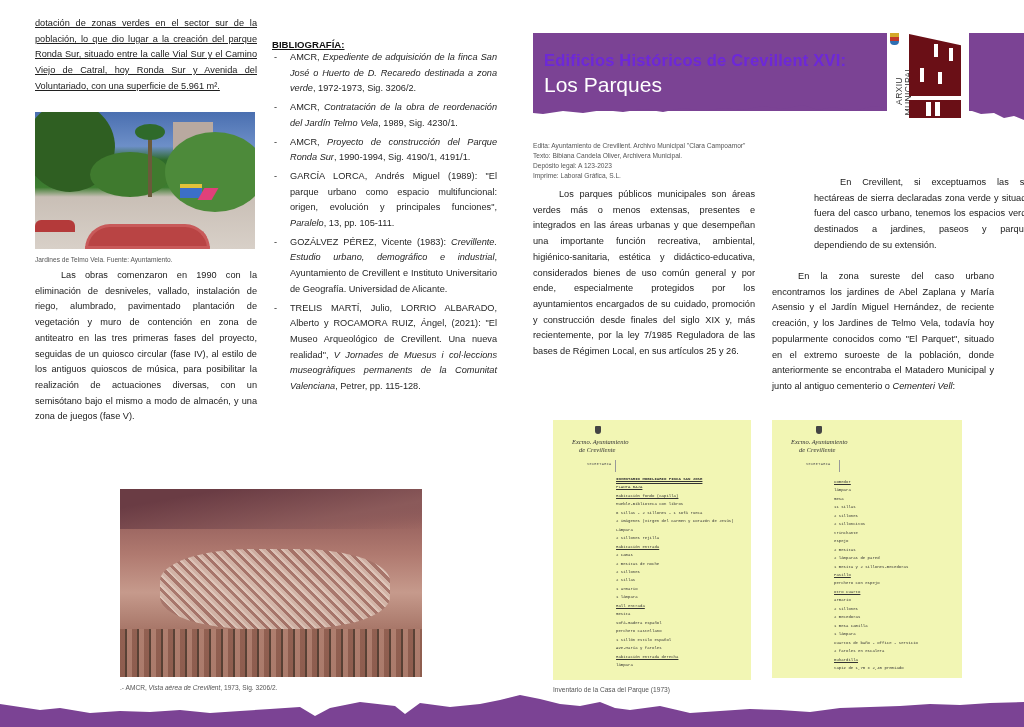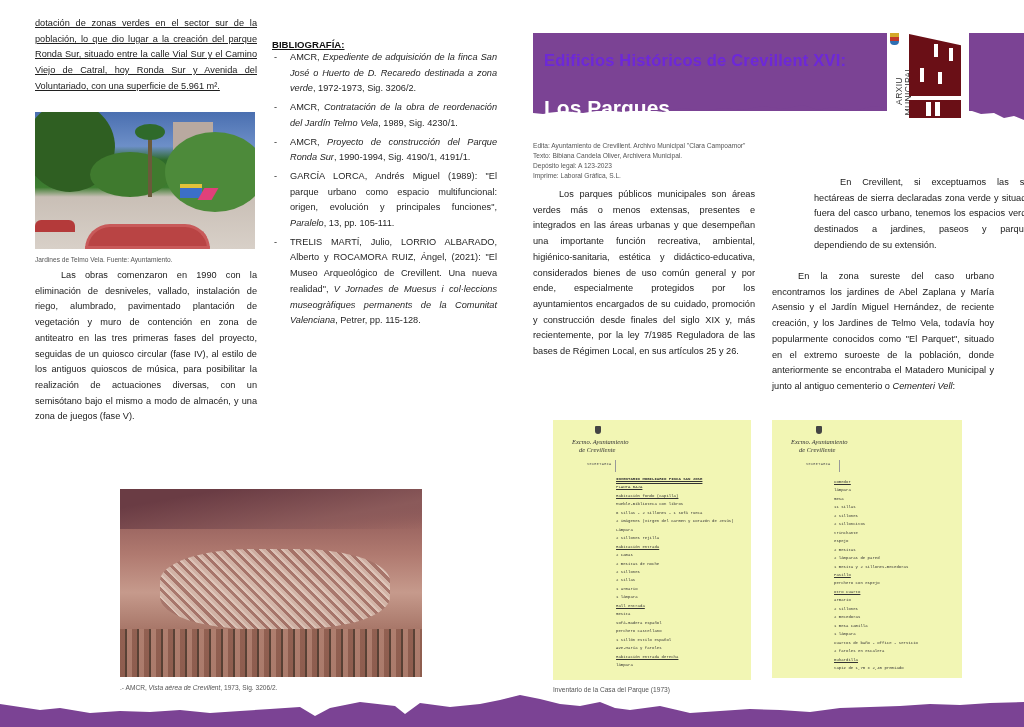--- a/index.html
+++ b/index.html
@@ -36,21 +36,21 @@
   .photo-aerial .town { left:40px; top:60px; width:230px; height:80px; border-radius:40%;
     background: repeating-linear-gradient(45deg, #d7bdb0 0 3px, #a27066 3px 6px, #e6d2c6 6px 8px); opacity:.8; }
   .photo-aerial .fields { left:0; top:140px; width:302px; height:48px;
     background: repeating-linear-gradient(90deg, #8e5d4e 0 5px, #4d3a2e 5px 7px, #b08070 7px 12px); opacity:.85; }
 
   
   .banner { left:533px; top:33px; width:354px; height:78px; background:#7b4394; }
   .banner-edge { left:533px; top:96px; width:354px; height:30px; }
   .banner-right { left:969px; top:33px; width:55px; height:78px; background:#7b4394; }
   .banner-title1 { left:544px; top:51px; font-size:16.5px; font-weight:bold; color:#6d28d9; letter-spacing:0.2px; }
-  .banner-title2 { left:544px; top:73px; font-size:21px; font-weight:bold; color:#fff;margin-top:23px; }
+  .banner-title2 { left:544px; top:73px; font-size:21px; font-weight:normal; color:#fff; }
 
   
   .logo { left:890px; top:30px; width:76px; height:86px; }
   .logo .crest { left:0; top:3px; width:9px; height:12px; background:linear-gradient(180deg,#d4a92a 0 30%, #c0392b 30% 70%, #2d6fb3 70%); border-radius:0 0 4px 4px; }
   .logo .vtext { left:-14px; top:52px; width:56px; font-size:8.6px; line-height:9px; transform:rotate(-90deg); color:#333; text-align:center; letter-spacing:.3px; }
   .logo .building { left:19px; top:4px; width:52px; height:62px; background:#6a0f16; clip-path:polygon(0 0, 100% 18%, 100% 100%, 0 100%); }
   .logo .win { background:#fff; }
   .logo .base { left:19px; top:70px; width:52px; height:18px; background:#6a0f16; }
 
   .imprint { left:533px; top:141px; font-size:6.6px; line-height:10px; color:#555; }
@@ -100,20 +100,21 @@
   <span>.- AMCR, </span><i>Vista aérea de Crevillent</i><span>, 1973, Sig. 3206/2.</span>
 </p>
 
 <div class="abs" style="left:272px; top:39px; width:225px;">
   <div class="biblio-title">BIBLIOGRAFÍA:</div>
   <ul class="biblio-list" id="biblio-list">
       <li><span>AMCR, </span><i>Expediente de adquisición de la finca San José o Huerto de D. Recaredo destinada a zona verde</i><span>, 1972-1973, Sig. 3206/2.</span></li>
       <li><span>AMCR, </span><i>Contratación de la obra de reordenación del Jardín Telmo Vela</i><span>, 1989, Sig. 4230/1.</span></li>
       <li><span>AMCR, </span><i>Proyecto de construcción del Parque Ronda Sur</i><span>, 1990-1994, Sig. 4190/1, 4191/1.</span></li>
       <li><span>GARCÍA LORCA, Andrés Miguel (1989): "El parque urbano como espacio multifuncional: origen, evolución y principales funciones", </span><i>Paralelo</i><span>, 13, pp. 105-111.</span></li>
+      <li><span>GOZÁLVEZ PÉREZ, Vicente (1983): </span><i>Crevillente. Estudio urbano, demográfico e industrial</i><span>, Ayuntamiento de Crevillent e Instituto Universitario de Geografía. Universidad de Alicante.</span></li>
       <li><span>TRELIS MARTÍ, Julio, LORRIO ALBARADO, Alberto y ROCAMORA RUIZ, Ángel, (2021): "El Museo Arqueológico de Crevillent. Una nueva realidad", </span><i>V Jornades de Muesus i col·leccions museogràfiques permanents de la Comunitat Valenciana</i><span>, Petrer, pp. 115-128.</span></li>
     </ul>
 </div>
 
 <div class="abs banner"></div>
 <svg class="abs banner-edge" viewBox="0 0 354 30" preserveAspectRatio="none">
   <path d="M0 0 H354 V12 L340 10 L320 15 L300 11 L285 14 L270 9 L250 13 L230 10 L210 14 L190 12 L170 15 L150 12 L130 16 L110 13 L90 16 L70 14 L50 17 L30 15 L10 18 L0 17 Z" fill="#7b4394"></path>
 </svg>
 <div class="abs banner-right"></div>
 <svg class="abs" style="left:969px; top:96px; width:55px; height:30px;" viewBox="0 0 55 30" preserveAspectRatio="none">

